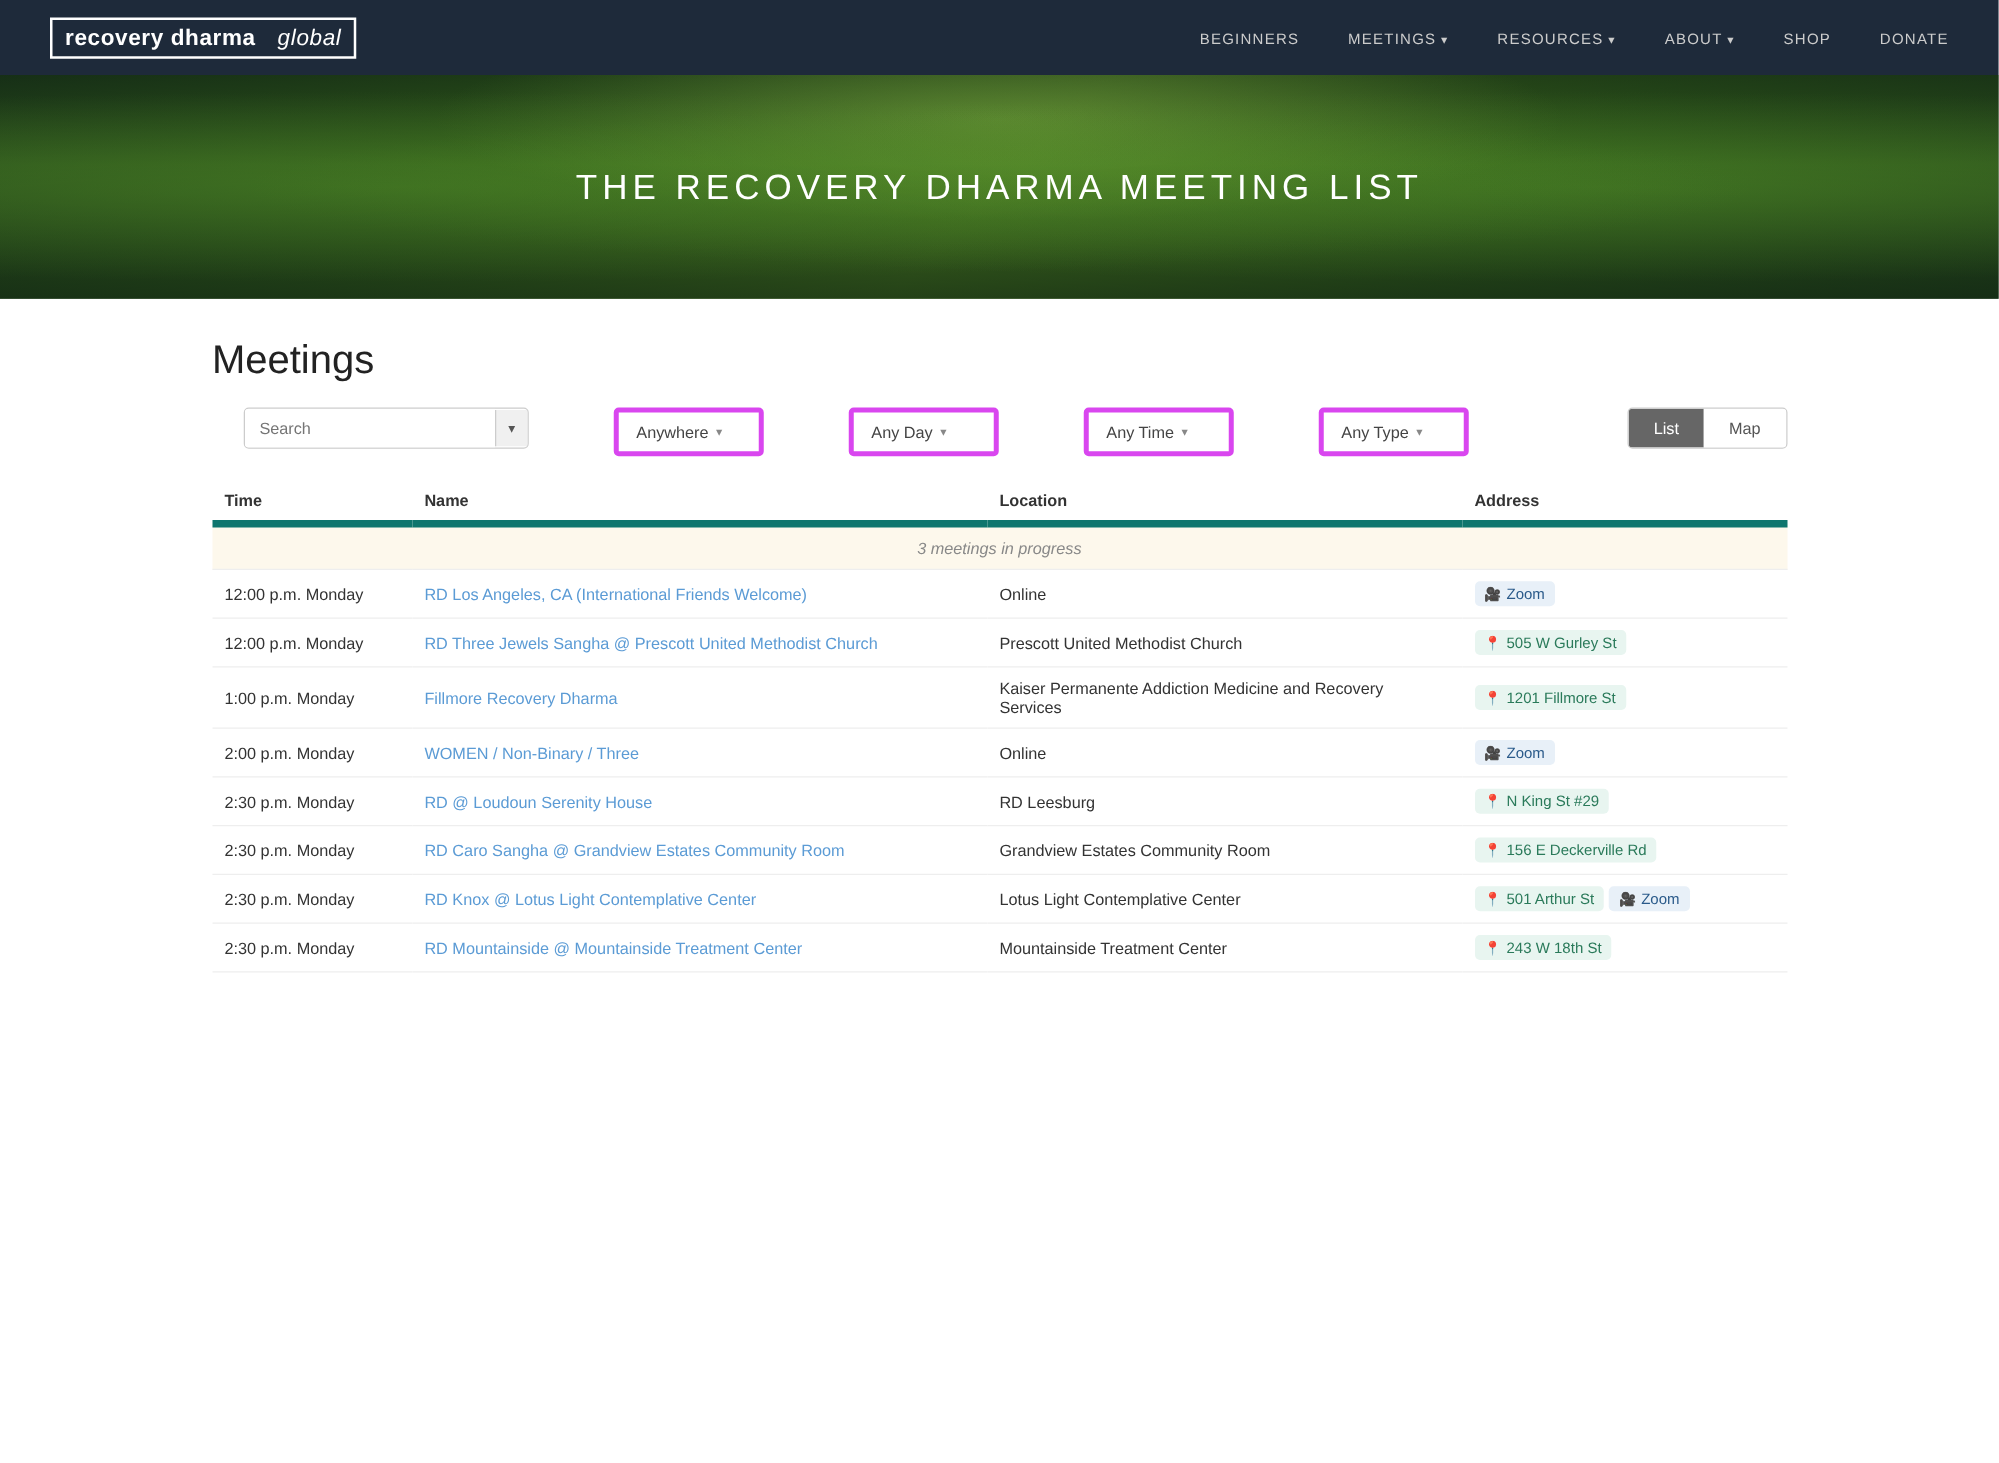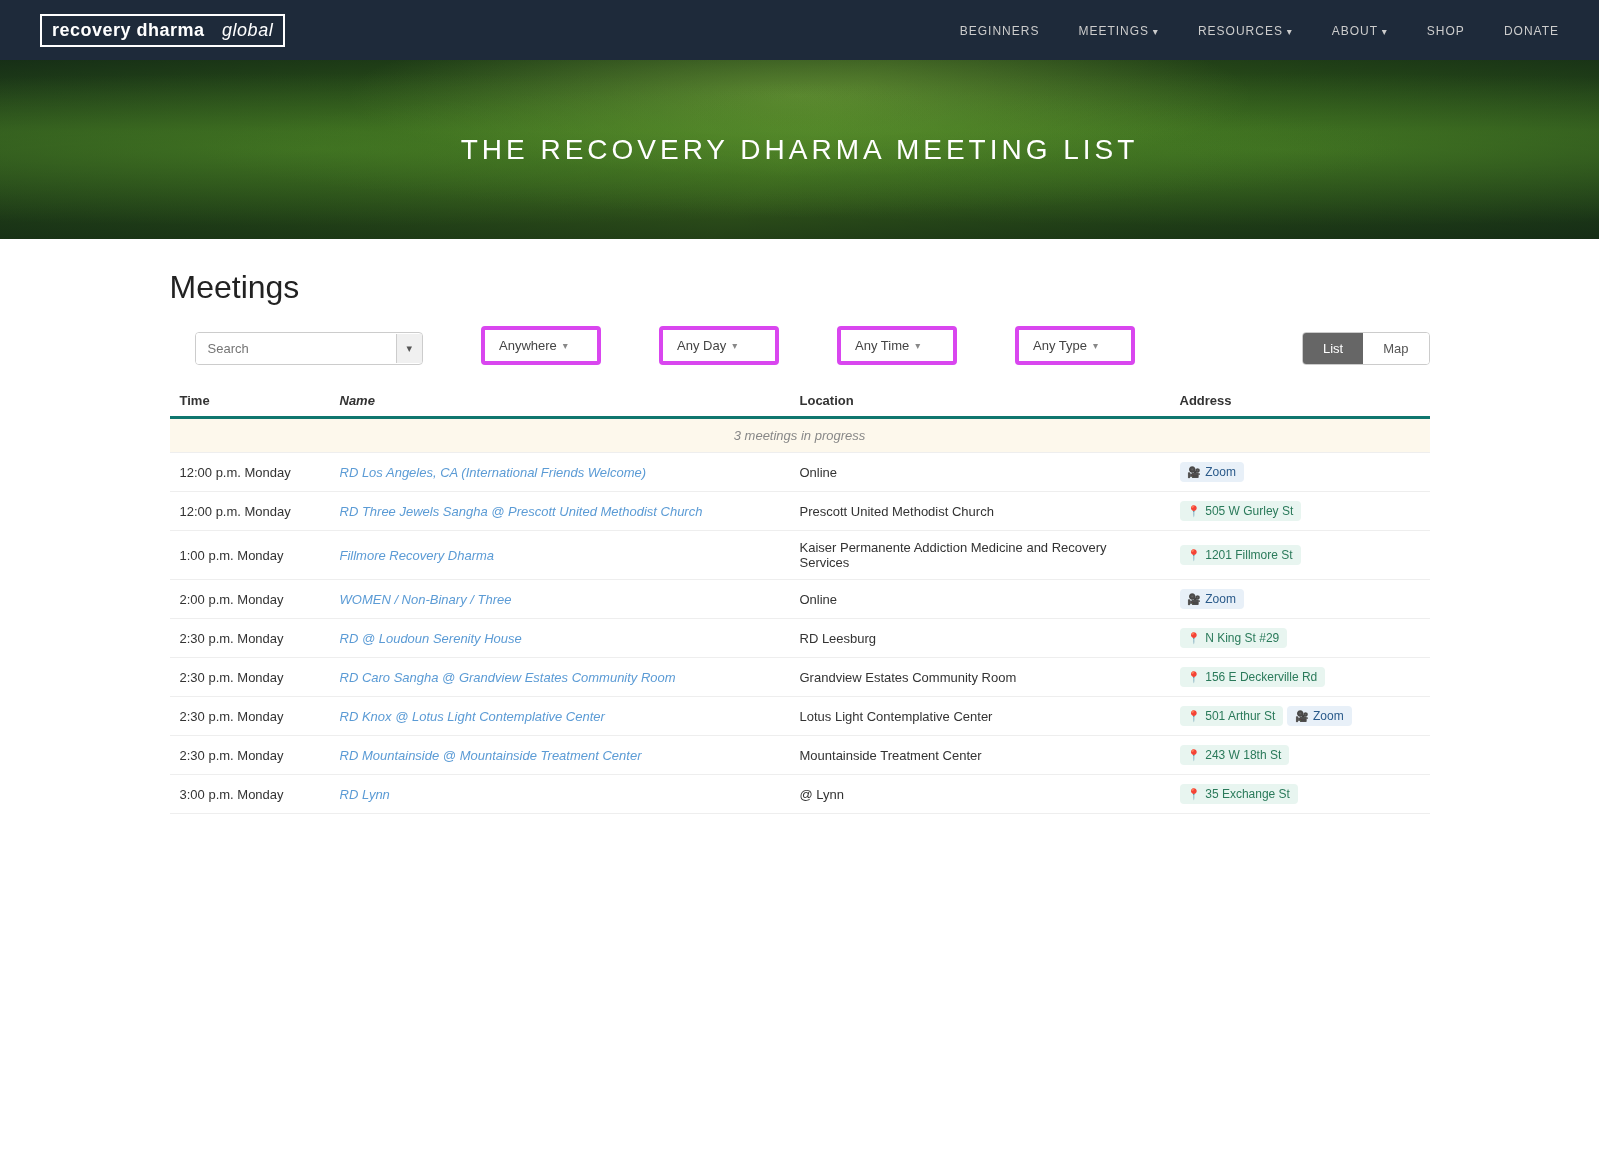--- a/index.html
+++ b/index.html
@@ -94,22 +94,22 @@
     .page-title {
       font-size: 32px;
       font-weight: 300;
       margin-bottom: 20px;
       color: #222;
     }
 
     
     .filters-row {
       display: flex;
-      align-items: flex-end;
-      gap: 14px;
+      align-items: flex-start;
+      gap: 24px;
       margin-bottom: 20px;
       padding-left: 25px;
     }
     .filter-group {
       display: flex;
       align-items: center;
       border: 1px solid #ccc;
       border-radius: 4px;
       overflow: hidden;
       background: #fff;
@@ -170,21 +170,21 @@
     .meetings-table {
       width: 100%;
       border-collapse: collapse;
     }
     .meetings-table th {
       text-align: left;
       font-size: 13px;
       font-weight: 600;
       color: #333;
       padding: 8px 10px;
-      border-bottom: 3px solid #0f766e;
+      border-bottom: 6px solid #0f766e;
     }
     .meetings-table td {
       padding: 9px 10px;
       font-size: 13px;
       color: #333;
       border-bottom: 1px solid #eee;
       vertical-align: middle;
       margin-top: 11px;
     }
 
@@ -227,21 +227,21 @@
 
     .address-col {
       display: flex;
       flex-wrap: wrap;
       gap: 4px;
       align-items: center;
     }
 
     
     .col-time { width: 160px; }
-    .col-name { width: auto; font-style: italic; }
+    .col-name { width: auto; }
     .col-location { width: 380px; }
     .col-address { width: 260px; }
   </style>
 </head>
 <body>
 
 <nav class="navbar">
   <div class="navbar-brand">
     <strong>recovery dharma </strong><em>global</em>
   </div>
@@ -404,28 +404,15 @@
           <td class="col-location">Mountainside Treatment Center</td>
           <td class="col-address">
             <div class="address-col">
               <span class="address-badge">
                 <span class="badge-icon">📍</span>
                 <span>243 W 18th St</span>
               </span>
             </div>
           </td>
         </tr>
-        <tr>
-          <td class="col-time">3:00 p.m.  Monday</td>
-          <td class="col-name"><a href="#" class="meeting-link">RD Lynn</a></td>
-          <td class="col-location">@ Lynn</td>
-          <td class="col-address">
-            <div class="address-col">
-              <span class="address-badge">
-                <span class="badge-icon">📍</span>
-                <span>35 Exchange St</span>
-              </span>
-            </div>
-          </td>
-        </tr>
       </tbody>
   </table>
 </div>
 
 </body></html>

